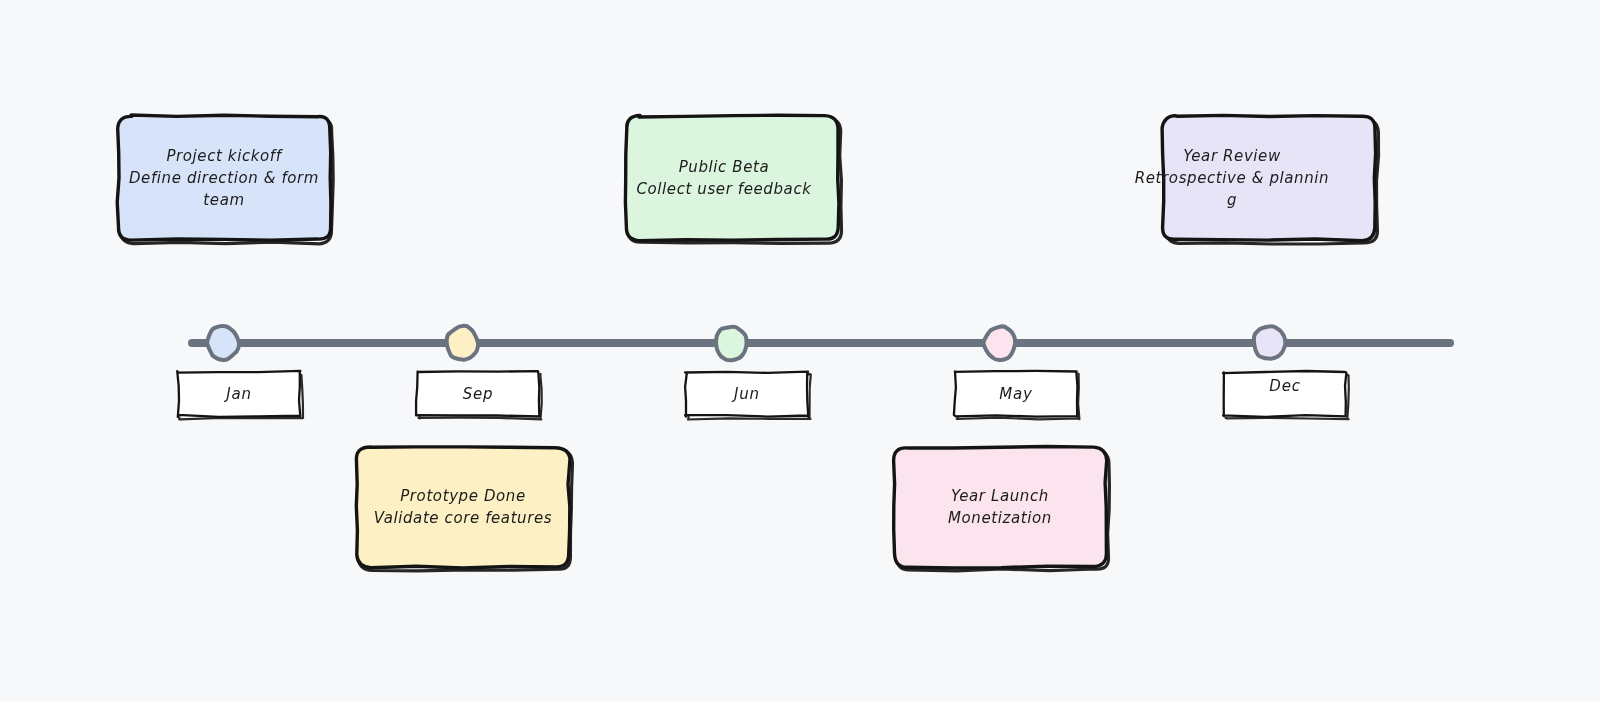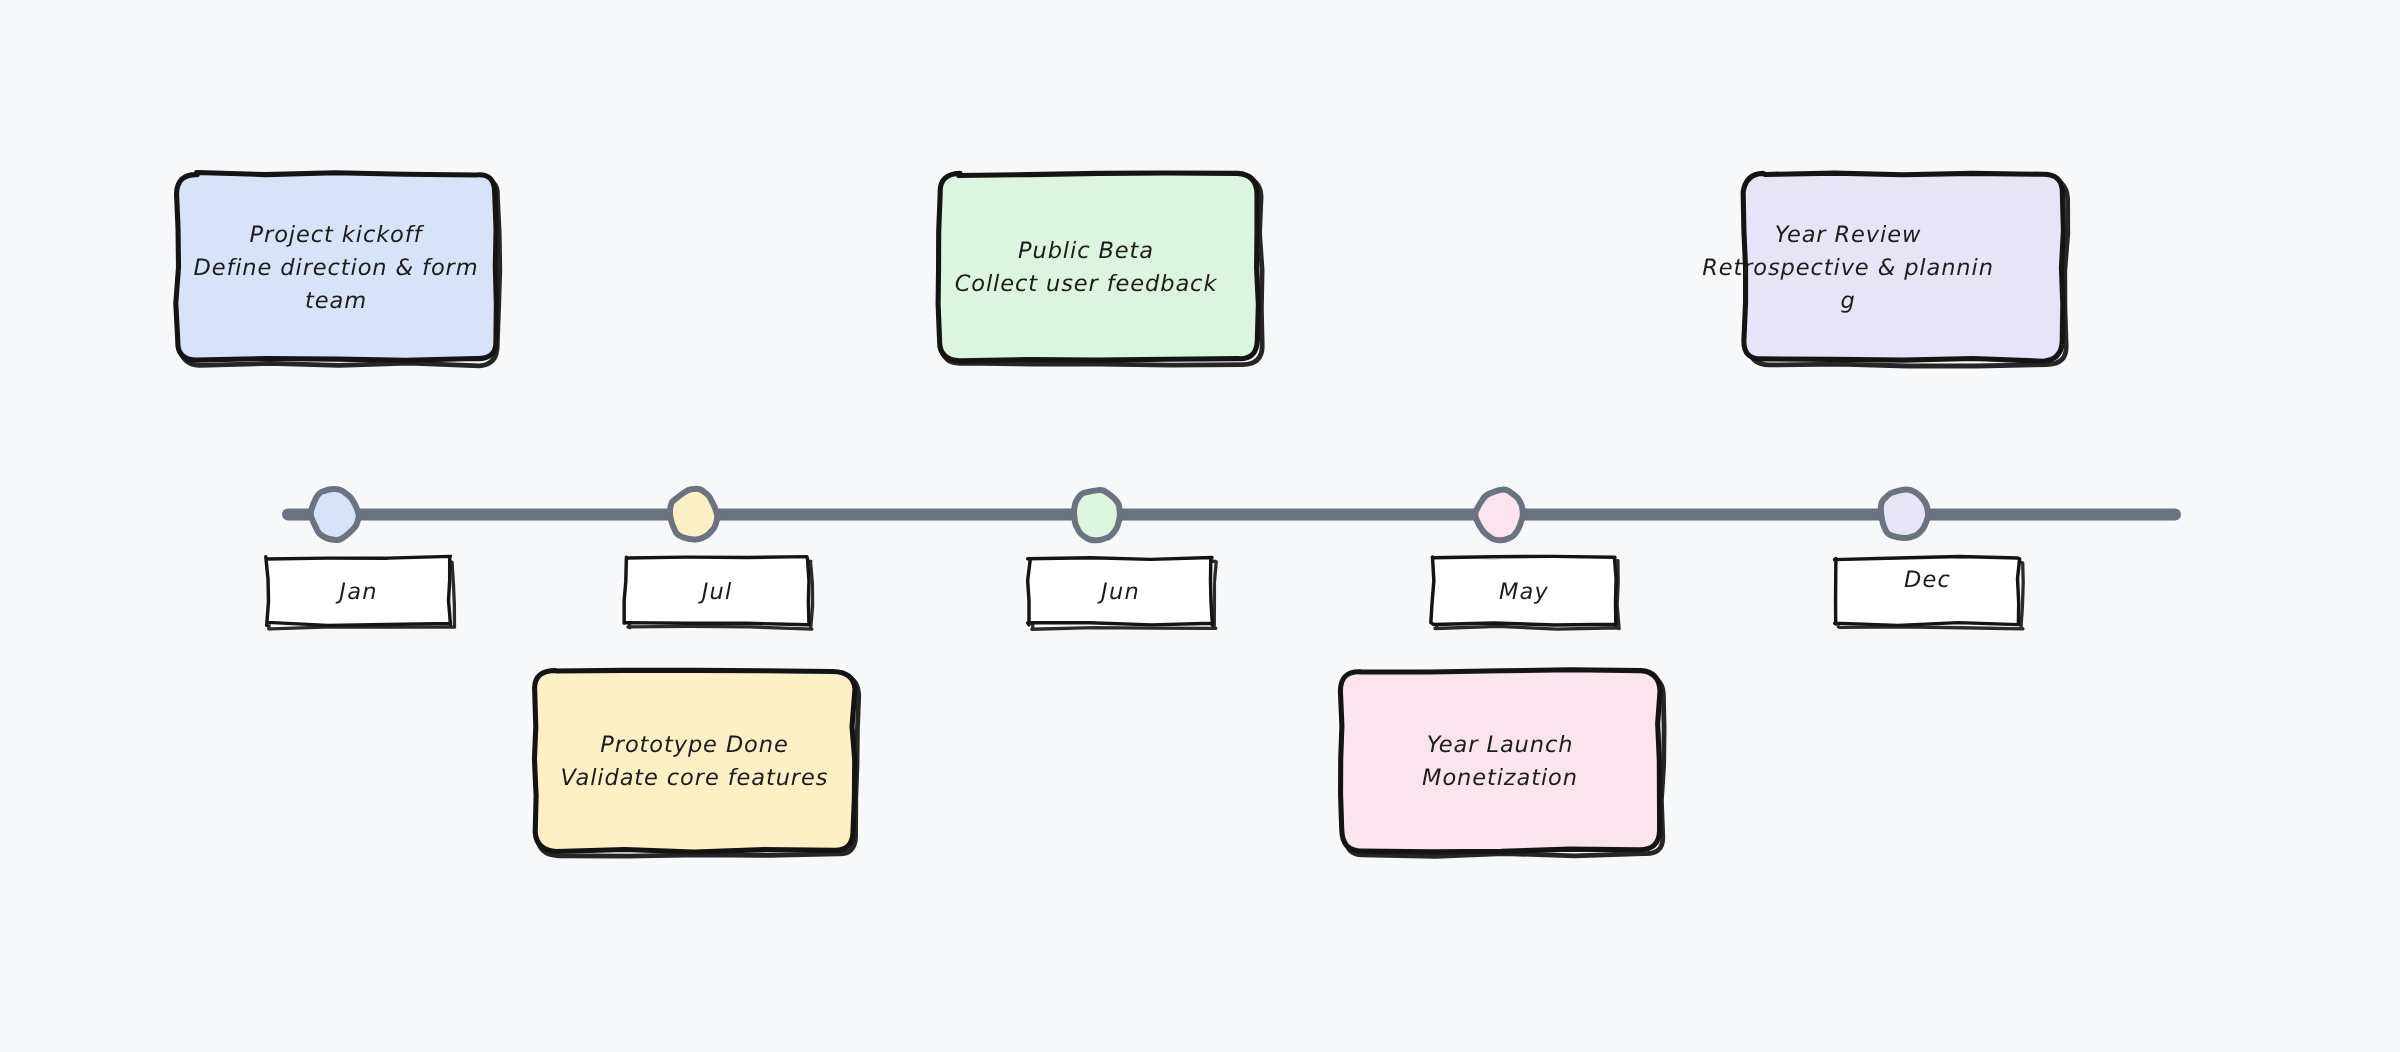--- a/index.html
+++ b/index.html
@@ -160,17 +160,17 @@
     </div>
     <div class="card-text" style="left: 357px; top: 447px; width: 212px; height: 120px;">
       <div class="card-title">Prototype Done</div>
       <div class="card-desc">Validate core features</div>
     </div>
     <div class="card-text" style="left: 894px; top: 447px; width: 212px; height: 120px;">
       <div class="card-title">Year Launch</div>
       <div class="card-desc">Monetization</div>
     </div>
     <div class="tick-text" style="left: 178px; top: 372px; width: 122px; height: 44px;">Jan</div>
-    <div class="tick-text" style="left: 417px; top: 372px; width: 122px; height: 44px;">Jul</div>
+    <div class="tick-text" style="left: 417px; top: 372px; width: 122px; height: 44px;">Sep</div>
     <div class="tick-text" style="left: 686px; top: 372px; width: 122px; height: 44px;">Jun</div>
     <div class="tick-text" style="left: 955px; top: 372px; width: 122px; height: 44px;">May</div>
     <div class="tick-text" style="left: 1224px; top: 372px; width: 122px; height: 27px;">Dec</div>
   </div>
 
 </body></html>

